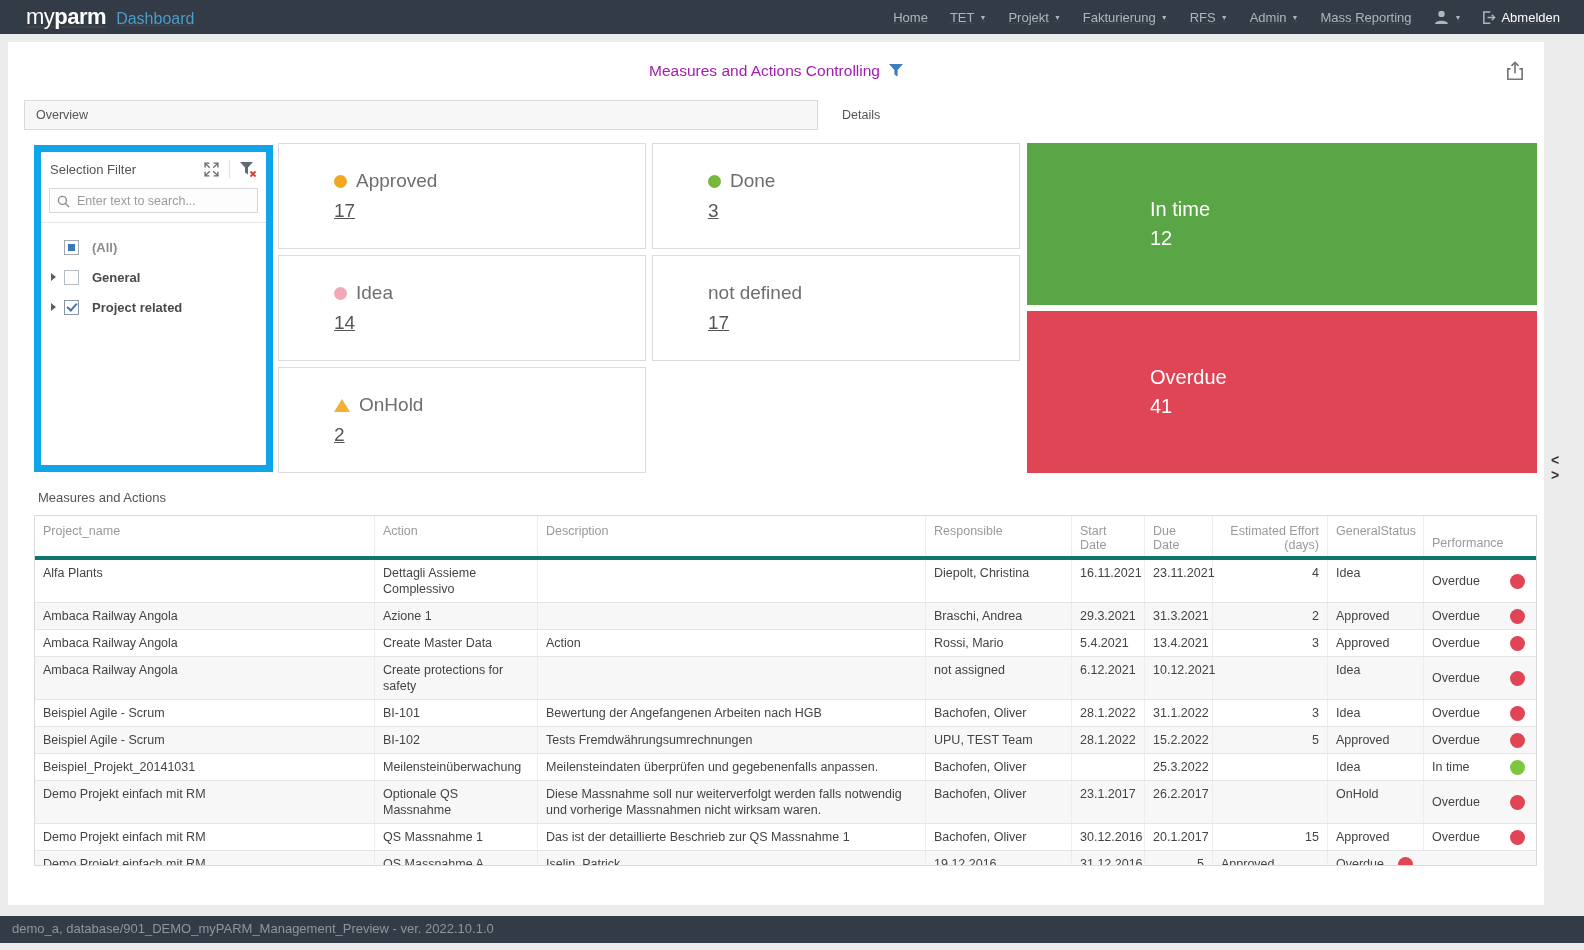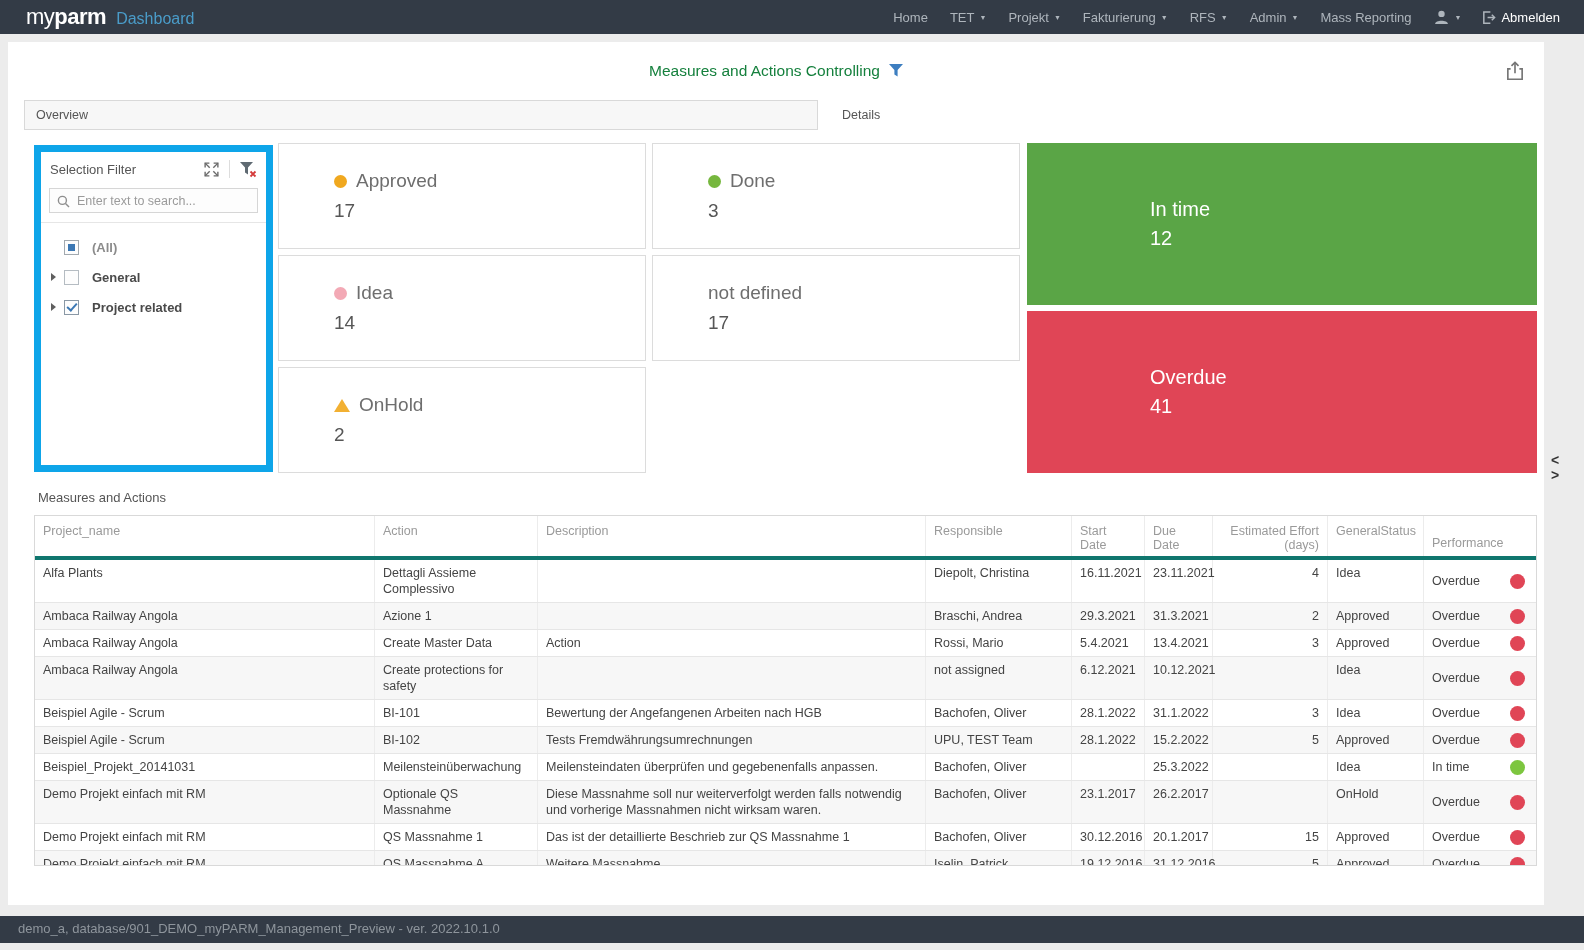--- a/index.html
+++ b/index.html
@@ -1,36 +1,36 @@
 <!DOCTYPE html>
 <html><head>
 <meta charset="utf-8">
 <style>
   * { box-sizing: border-box; margin: 0; padding: 0; }
   html,body { width:1584px; height:950px; overflow:hidden; }
   body { background:#ececec; font-family:"Liberation Sans", sans-serif; position:relative; color:#444; }
 
   
   .navbar { position:absolute; left:0; top:0; width:1584px; height:34px; background:#333b46;
-            display:flex; align-items:center; }
+            display:flex; align-items:center;text-decoration:underline; }
   .logo { display:flex; align-items:baseline; margin-left:26px; }
   .logo-my { color:#fff; font-size:22px; font-weight:400; letter-spacing:-0.5px; }
   .logo-parm { color:#fff; font-size:22px; font-weight:700; letter-spacing:-0.5px; }
   .logo-app { color:#4a9cc9; font-size:16px; margin-left:10px; }
   .nav-right { margin-left:auto; display:flex; align-items:center; padding-right:14px; }
   .nav-item { color:#aeb5bc; font-size:13px; padding:0 11px; height:34px; display:flex; align-items:center; cursor:pointer; white-space:nowrap; }
   .caret { font-size:7px; margin-left:5px; color:#aeb5bc; }
   .nav-user { display:flex; align-items:center; padding:0 10px; }
   .nav-logout { display:flex; align-items:center; gap:5px; color:#ffffff; font-size:13px; padding:0 10px; cursor:pointer; }
   .nav-icon svg { display:block; }
 
   
   .content { position:absolute; left:8px; top:42px; width:1536px; height:863px; background:#fff; }
 
-  .page-title-row { position:absolute; left:0; top:20px; width:100%; text-align:center; font-size:15.5px; color:#15803d; }
+  .page-title-row { position:absolute; left:0; top:20px; width:100%; text-align:center; font-size:15.5px; color:#a21caf; }
   .page-title-row .funnel { display:inline-block; vertical-align:-1px; margin-left:9px; }
   .share-btn { position:absolute; right:18px; top:18px; width:22px; height:22px; cursor:pointer; }
 
   .tab { position:absolute; top:58px; height:30px; line-height:28px; font-size:12.5px; color:#555; cursor:pointer; }
   .tab-overview { left:16px; width:794px; background:#f7f7f7; border:1px solid #d9d9d9; padding-left:11px; }
   .tab-details { left:826px; padding:0 8px; line-height:30px; }
 
   
   .filter-panel { position:absolute; left:26px; top:103px; width:239px; height:327px; border:7px solid #0ea5e9; background:#fff; }
   .fp-header { height:34px; display:flex; align-items:center; padding:0 9px; }
@@ -55,21 +55,21 @@
   .tree-label { font-size:13px; color:#4a4a4a; }
   .tree-label.muted { color:#8b8b8b; }
 
   
   .status-grid { position:absolute; left:270px; top:101px; width:742px; display:grid;
                  grid-template-columns:368px 368px; grid-auto-rows:106px; gap:6px; }
   .status-card { border:1px solid #dcdcdc; background:#fff; padding:26px 0 0 55px; }
   .card-label-row { display:flex; align-items:center; gap:9px; font-size:19px; color:#6e6e6e; }
   .dot { width:13px; height:13px; border-radius:50%; flex:0 0 auto; }
   .tri { width:0; height:0; border-left:8px solid transparent; border-right:8px solid transparent; border-bottom:13px solid #f2b032; flex:0 0 auto; }
-  .card-value { font-size:19px; color:#565656; margin-top:8px; }
+  .card-value { font-size:19px; color:#565656; margin-top:8px;text-decoration:underline; }
 
   
   .perf-col { position:absolute; left:1019px; top:101px; width:510px; display:flex; flex-direction:column; gap:6px; }
   .perf-card { height:162px; padding:55px 0 0 123px; color:#fff; }
   .perf-label { font-size:20px; }
   .perf-value { font-size:20px; margin-top:6px; }
 
   
   .measures-title { position:absolute; left:30px; top:448px; font-size:13px; color:#555; }
   .table-wrap { position:absolute; left:26px; top:473px; width:1503px; height:351px; overflow:hidden;
@@ -83,21 +83,21 @@
   .t-row:nth-child(even) { background:#f7f7f7; }
   .td { font-size:12.5px; color:#444; padding:5px 8px; border-right:1px solid #ececec; line-height:16px; }
   .td.right { text-align:right; }
   .td.perf { display:flex; align-items:center; justify-content:space-between; border-right:none; }
   .perf-dot { width:15px; height:15px; border-radius:50%; margin-right:3px; flex:0 0 auto; }
 
   
   .side-toggle { position:absolute; left:1551px; top:453px; display:flex; flex-direction:column;
                  font-size:14px; font-weight:700; color:#333; line-height:15px; cursor:pointer; }
   .footer { position:absolute; left:0; top:916px; width:1584px; height:27px; background:#333b46;
-            color:#8e959c; font-size:13px; line-height:26px; padding-left:18px; }
+            color:#8e959c; font-size:13px; line-height:26px; padding-left:12px; }
 </style>
 </head>
 <body>
 
 <div class="navbar">
   <div class="logo">
     <span class="logo-my">my</span>
       <span class="logo-parm">parm</span>
     <span class="logo-app">Dashboard</span>
   </div>
@@ -405,21 +405,20 @@
           <div class="td right">15</div>
           <div class="td">Approved</div>
           <div class="td perf">
             <span>Overdue</span>
             <span class="perf-dot" style="background: rgb(224, 69, 86);"></span>
           </div>
         </div>
         <div class="t-row">
           <div class="td">Demo Projekt einfach mit RM</div>
           <div class="td">QS Massnahme A.</div>
-          <div class="td">Weitere Massnahme....</div>
           <div class="td">Iselin, Patrick</div>
           <div class="td">19.12.2016</div>
           <div class="td">31.12.2016</div>
           <div class="td right">5</div>
           <div class="td">Approved</div>
           <div class="td perf">
             <span>Overdue</span>
             <span class="perf-dot" style="background: rgb(224, 69, 86);"></span>
           </div>
         </div>

